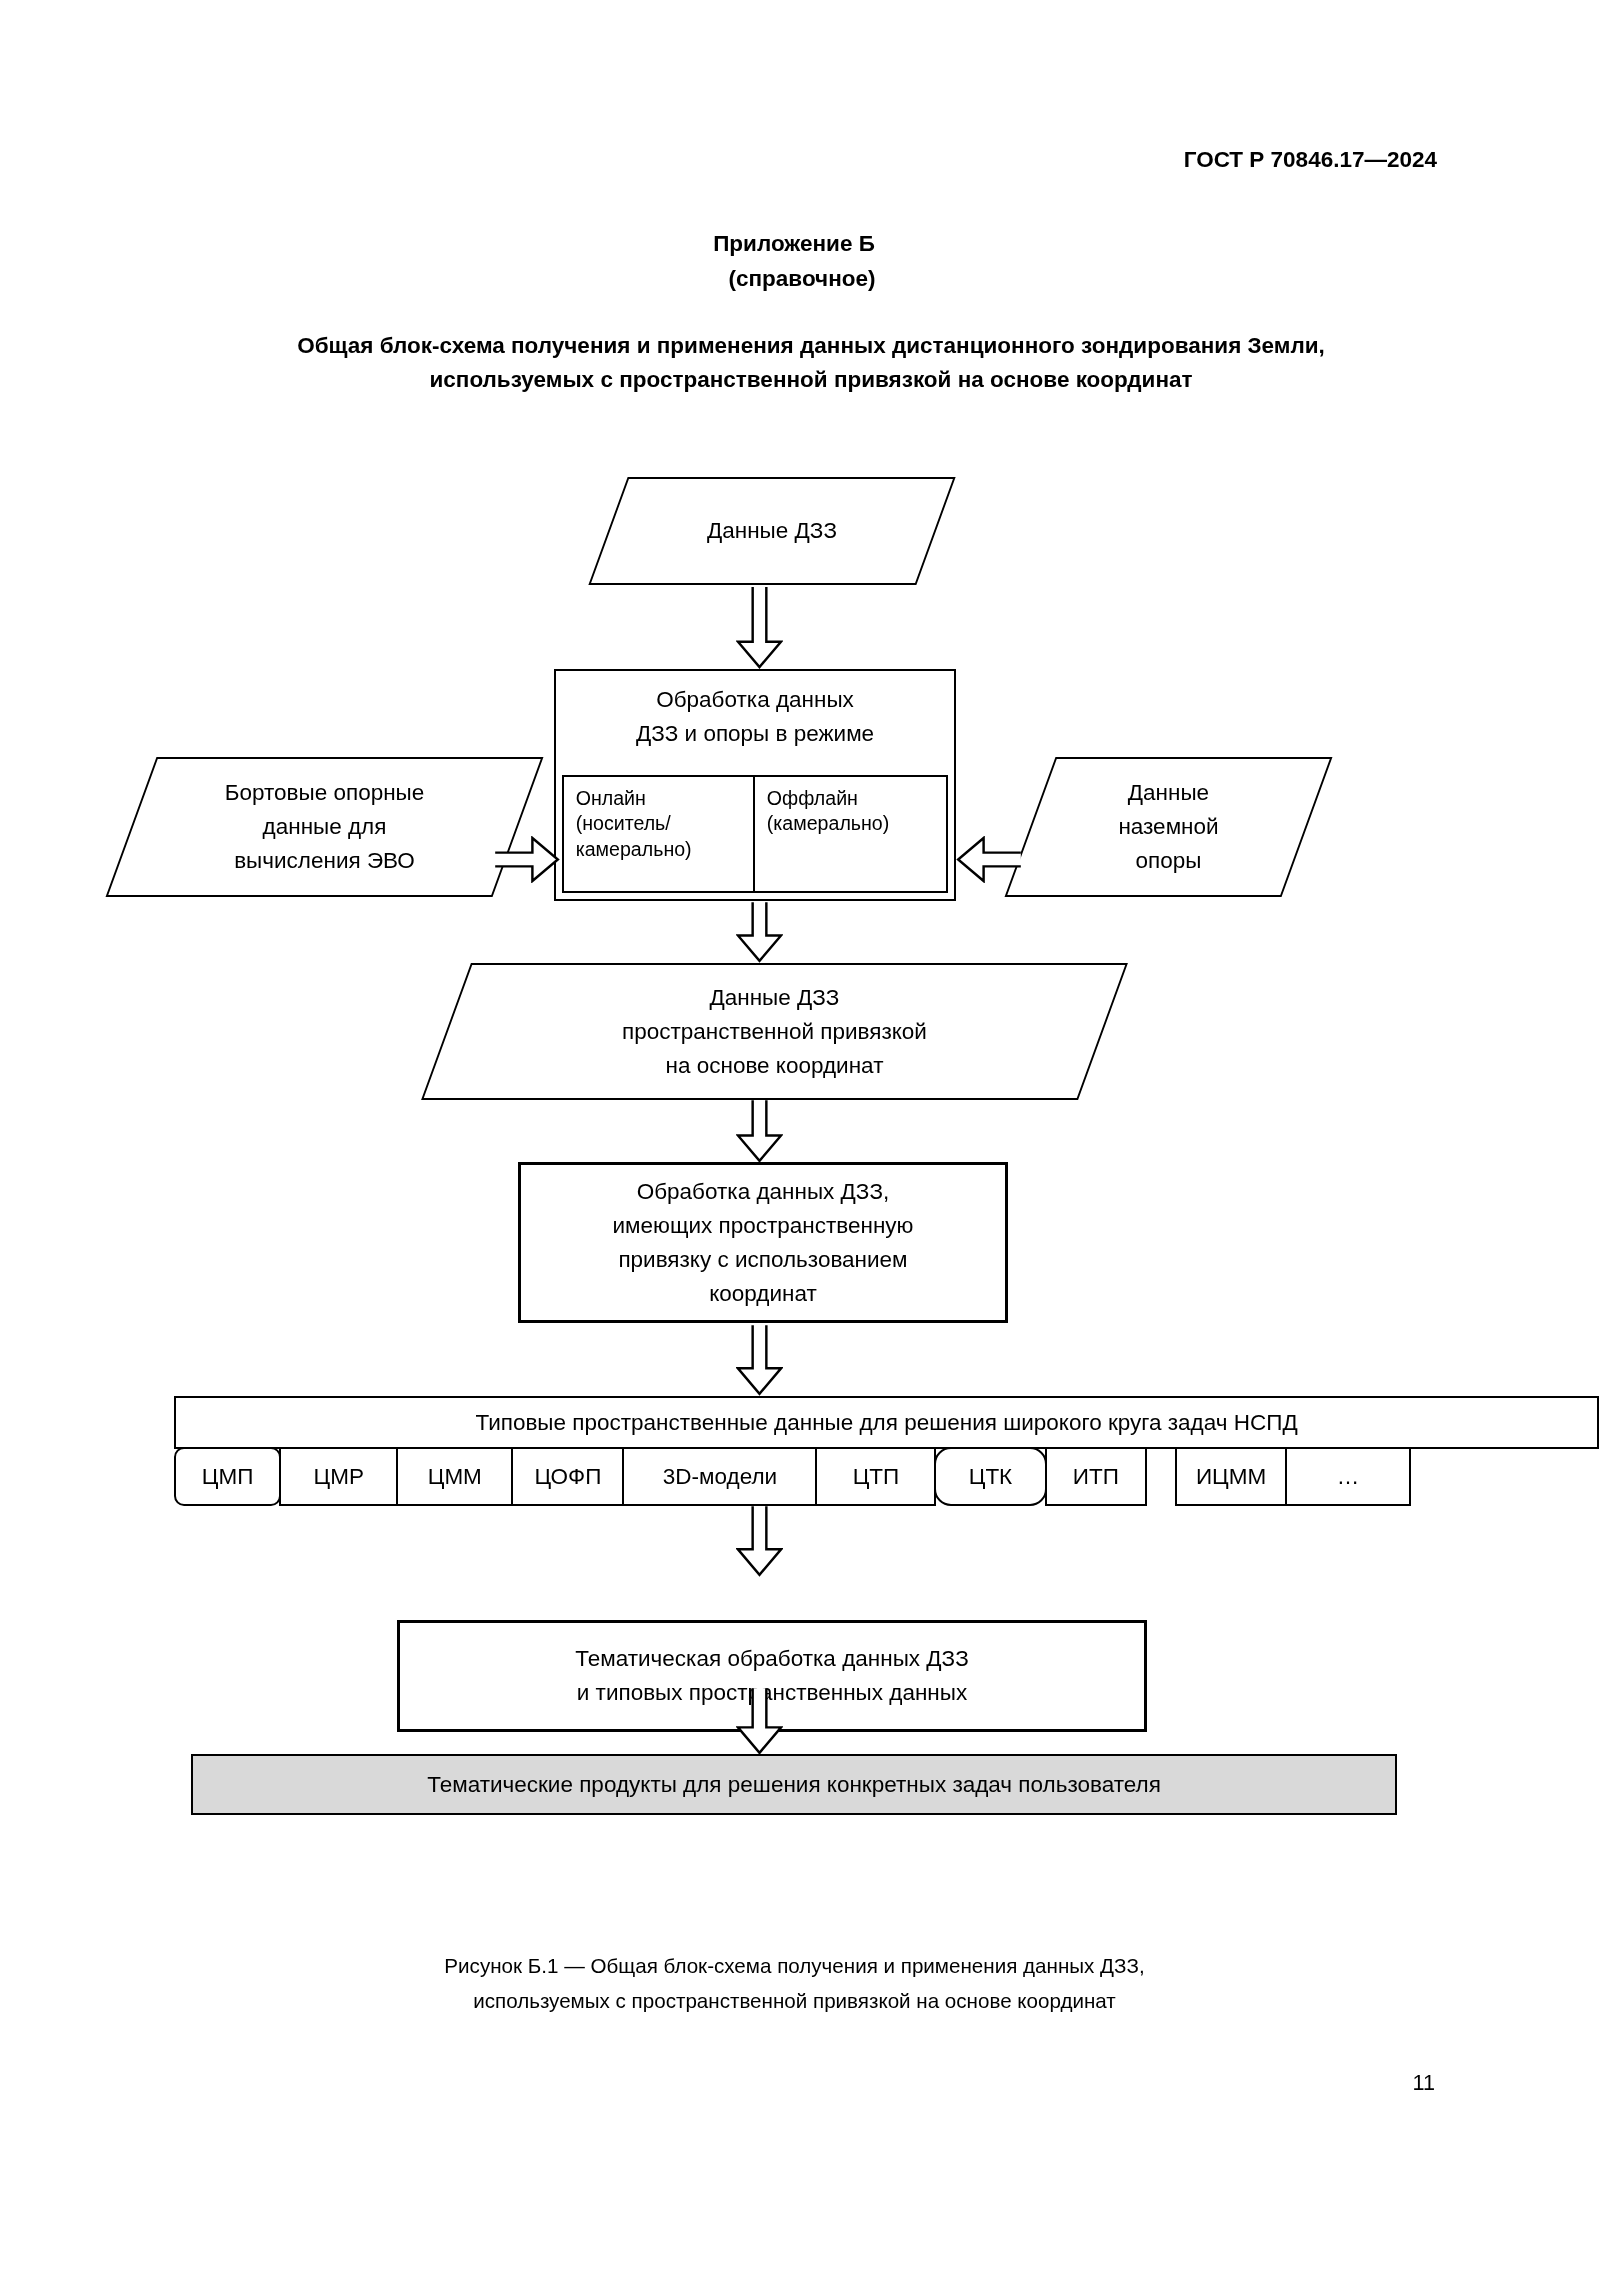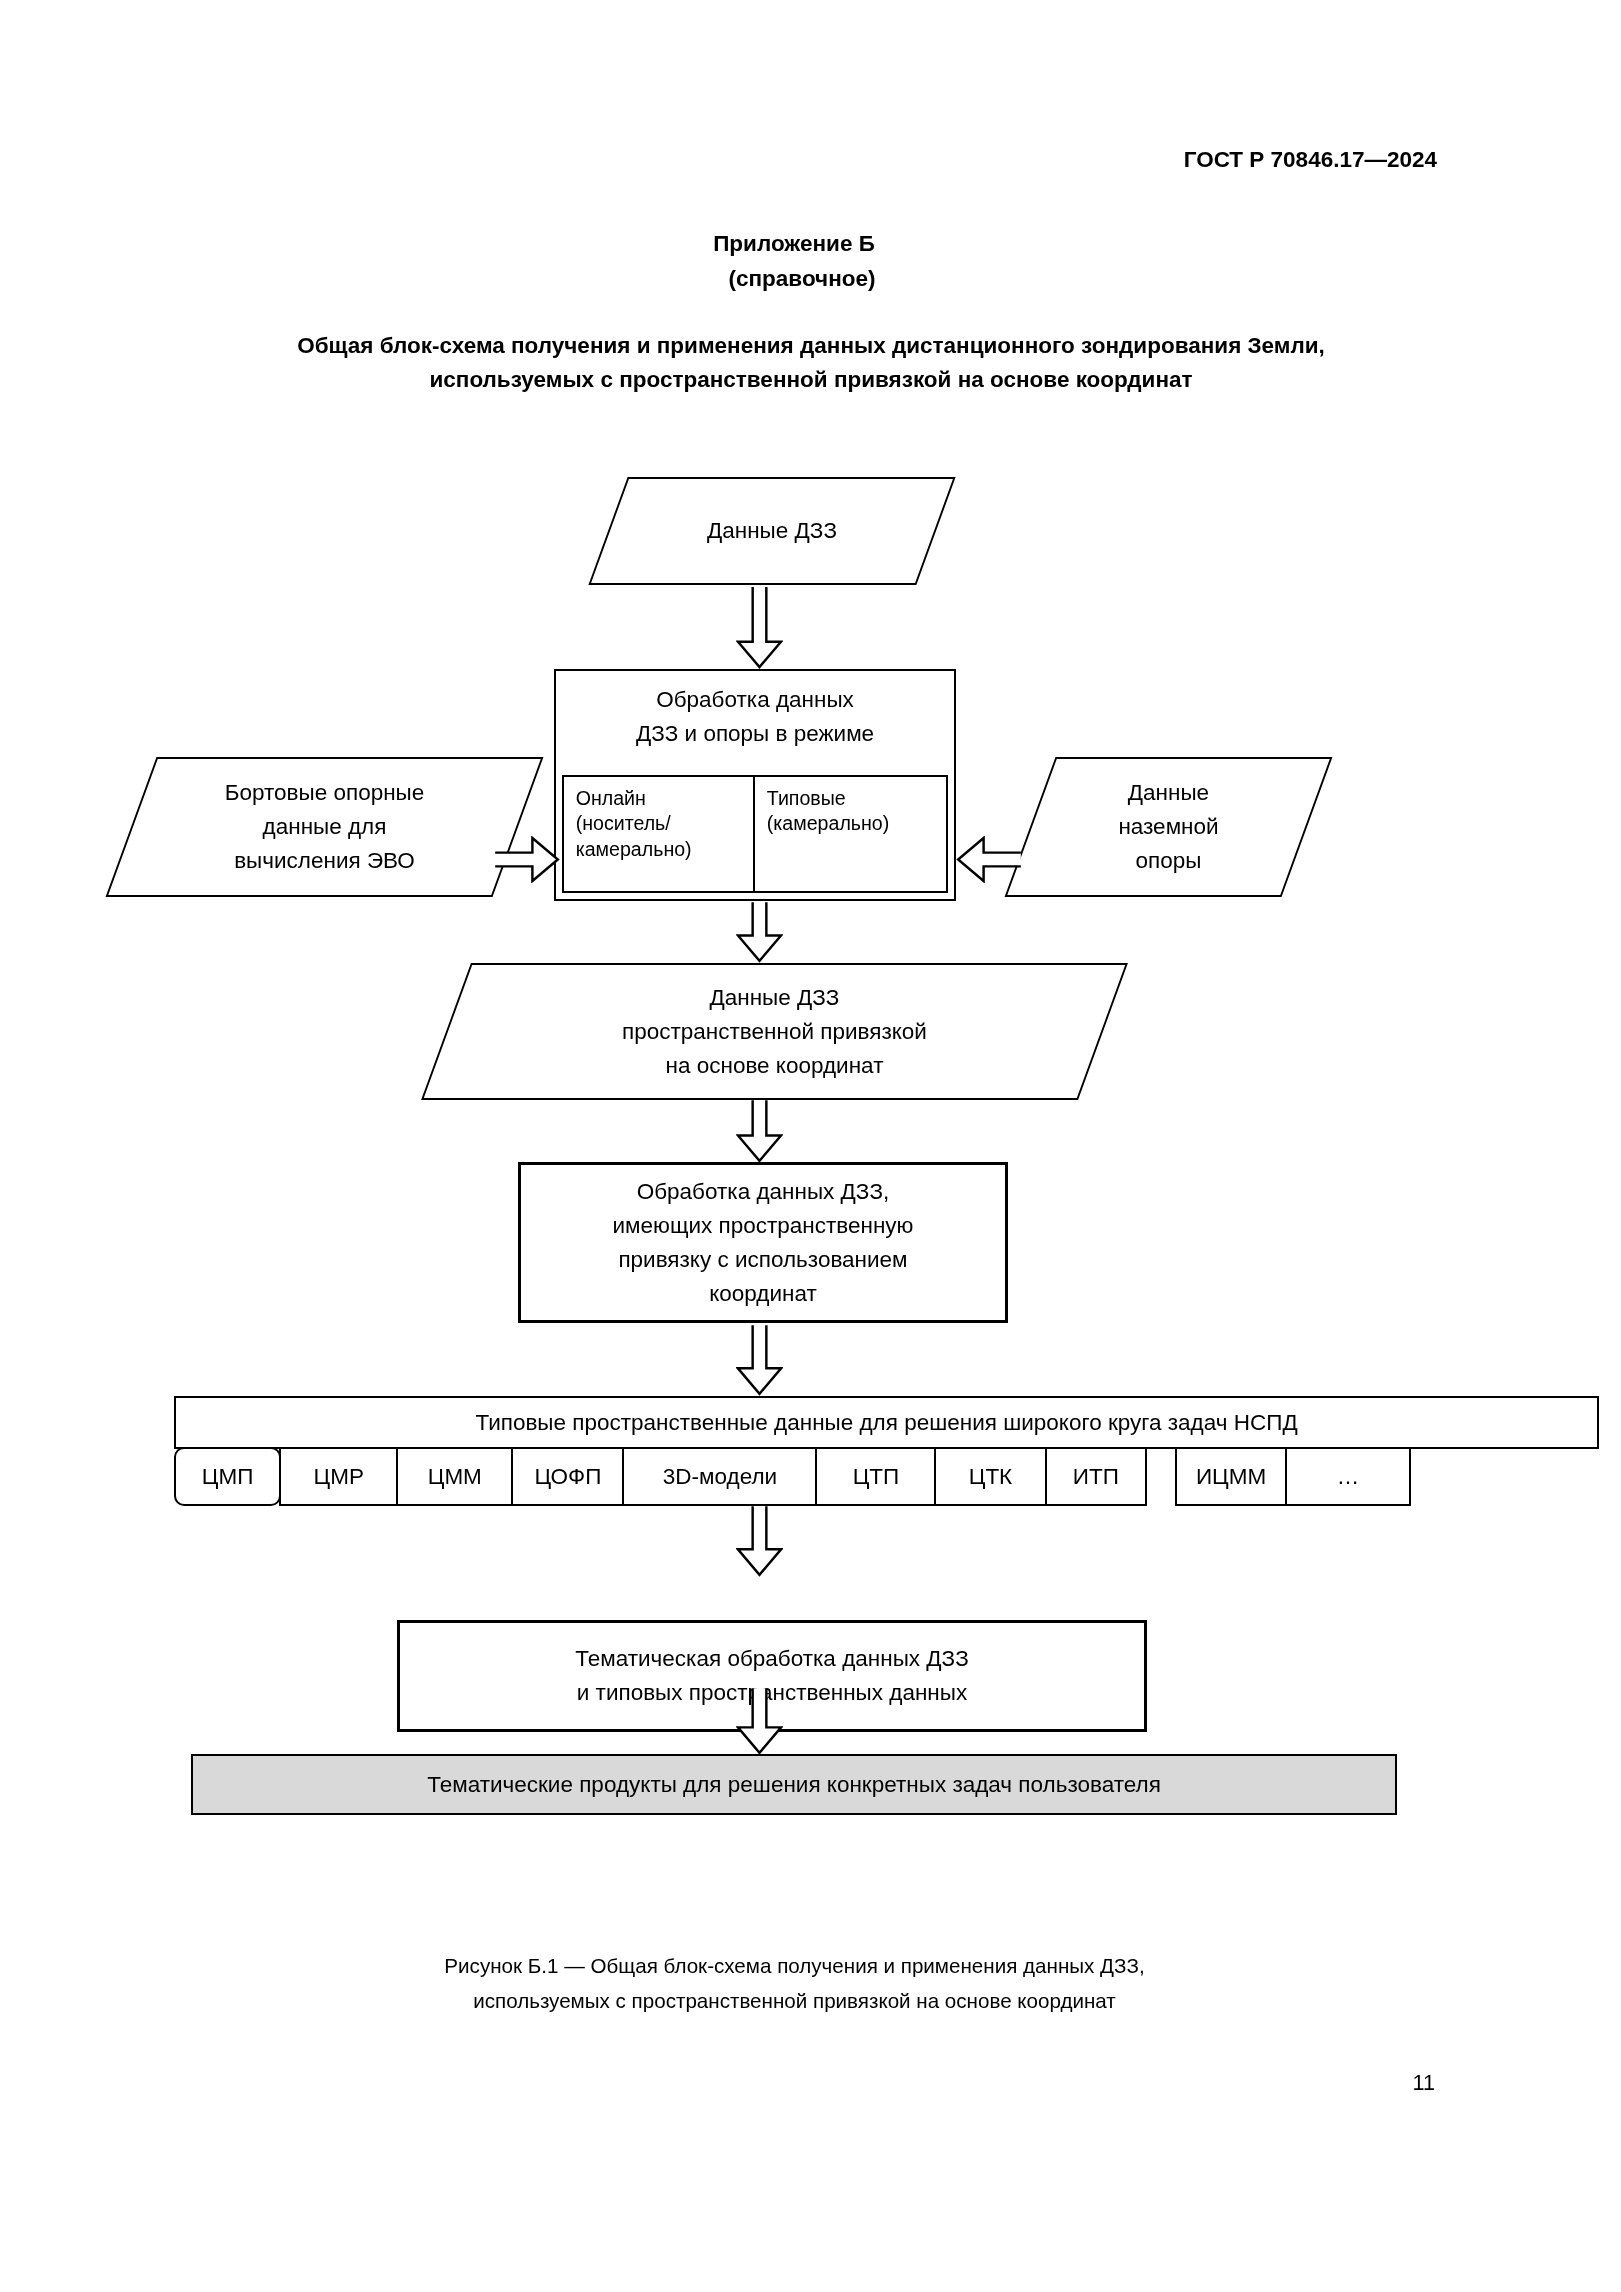--- a/index.html
+++ b/index.html
@@ -68,21 +68,21 @@
       </svg>
   </div>
 
   <div class="box" style="left:554px; top:669px; width:402px; height:232px; border-width:2.5px; display:block;">
     <div class="proc-title">Обработка данных
 ДЗЗ и опоры в режиме</div>
     <div class="mode-box">
       <div class="mode-cell first">Онлайн
 (носитель/
 камерально)</div>
-      <div class="mode-cell">Типовые
+      <div class="mode-cell">Оффлайн
 (камерально)</div>
     </div>
   </div>
 
   <div class="pgram" style="left:131px; top:757px; width:387px; height:140px;">
     <div class="shape"></div>
     <div class="txt">Бортовые опорные
 данные для
 вычисления ЭВО</div>
   </div>
@@ -137,21 +137,21 @@
   </div>
 
   <div class="box" style="left:174px; top:1396px; width:1425px; height:53px;">Типовые пространственные данные для решения широкого круга задач НСПД</div>
   <div class="cells-row" style="left:174px; top:1447px; width:1237px; height:59px;">
     <div class="cell" style="width:110px;border-radius:10px;">ЦМП</div>
     <div class="cell" style="width:122px;">ЦМР</div>
     <div class="cell" style="width:120px;">ЦММ</div>
     <div class="cell" style="width:116px;">ЦОФП</div>
     <div class="cell" style="width:200px;">3D-модели</div>
     <div class="cell" style="width:124px;">ЦТП</div>
-    <div class="cell" style="width:115px;">ЦТК</div>
+    <div class="cell" style="width:115px;border-radius:17px;">ЦТК</div>
     <div class="cell" style="width:105px;">ИТП</div>
     <div class="cell" style="width:115px;margin-left:28px;">ИЦММ</div>
     <div class="cell" style="width:129px;">…</div>
   </div>
 
   <div class="abs" style="left:736px; top:1506px;">
     <svg width="47" height="71" viewBox="0 0 48 72">
         <path d="M17 0 V44 H2 L24 70 L46 44 H31 V0" fill="#fff" stroke="#000" stroke-width="2.5" stroke-linejoin="miter"></path>
       </svg>
   </div>

